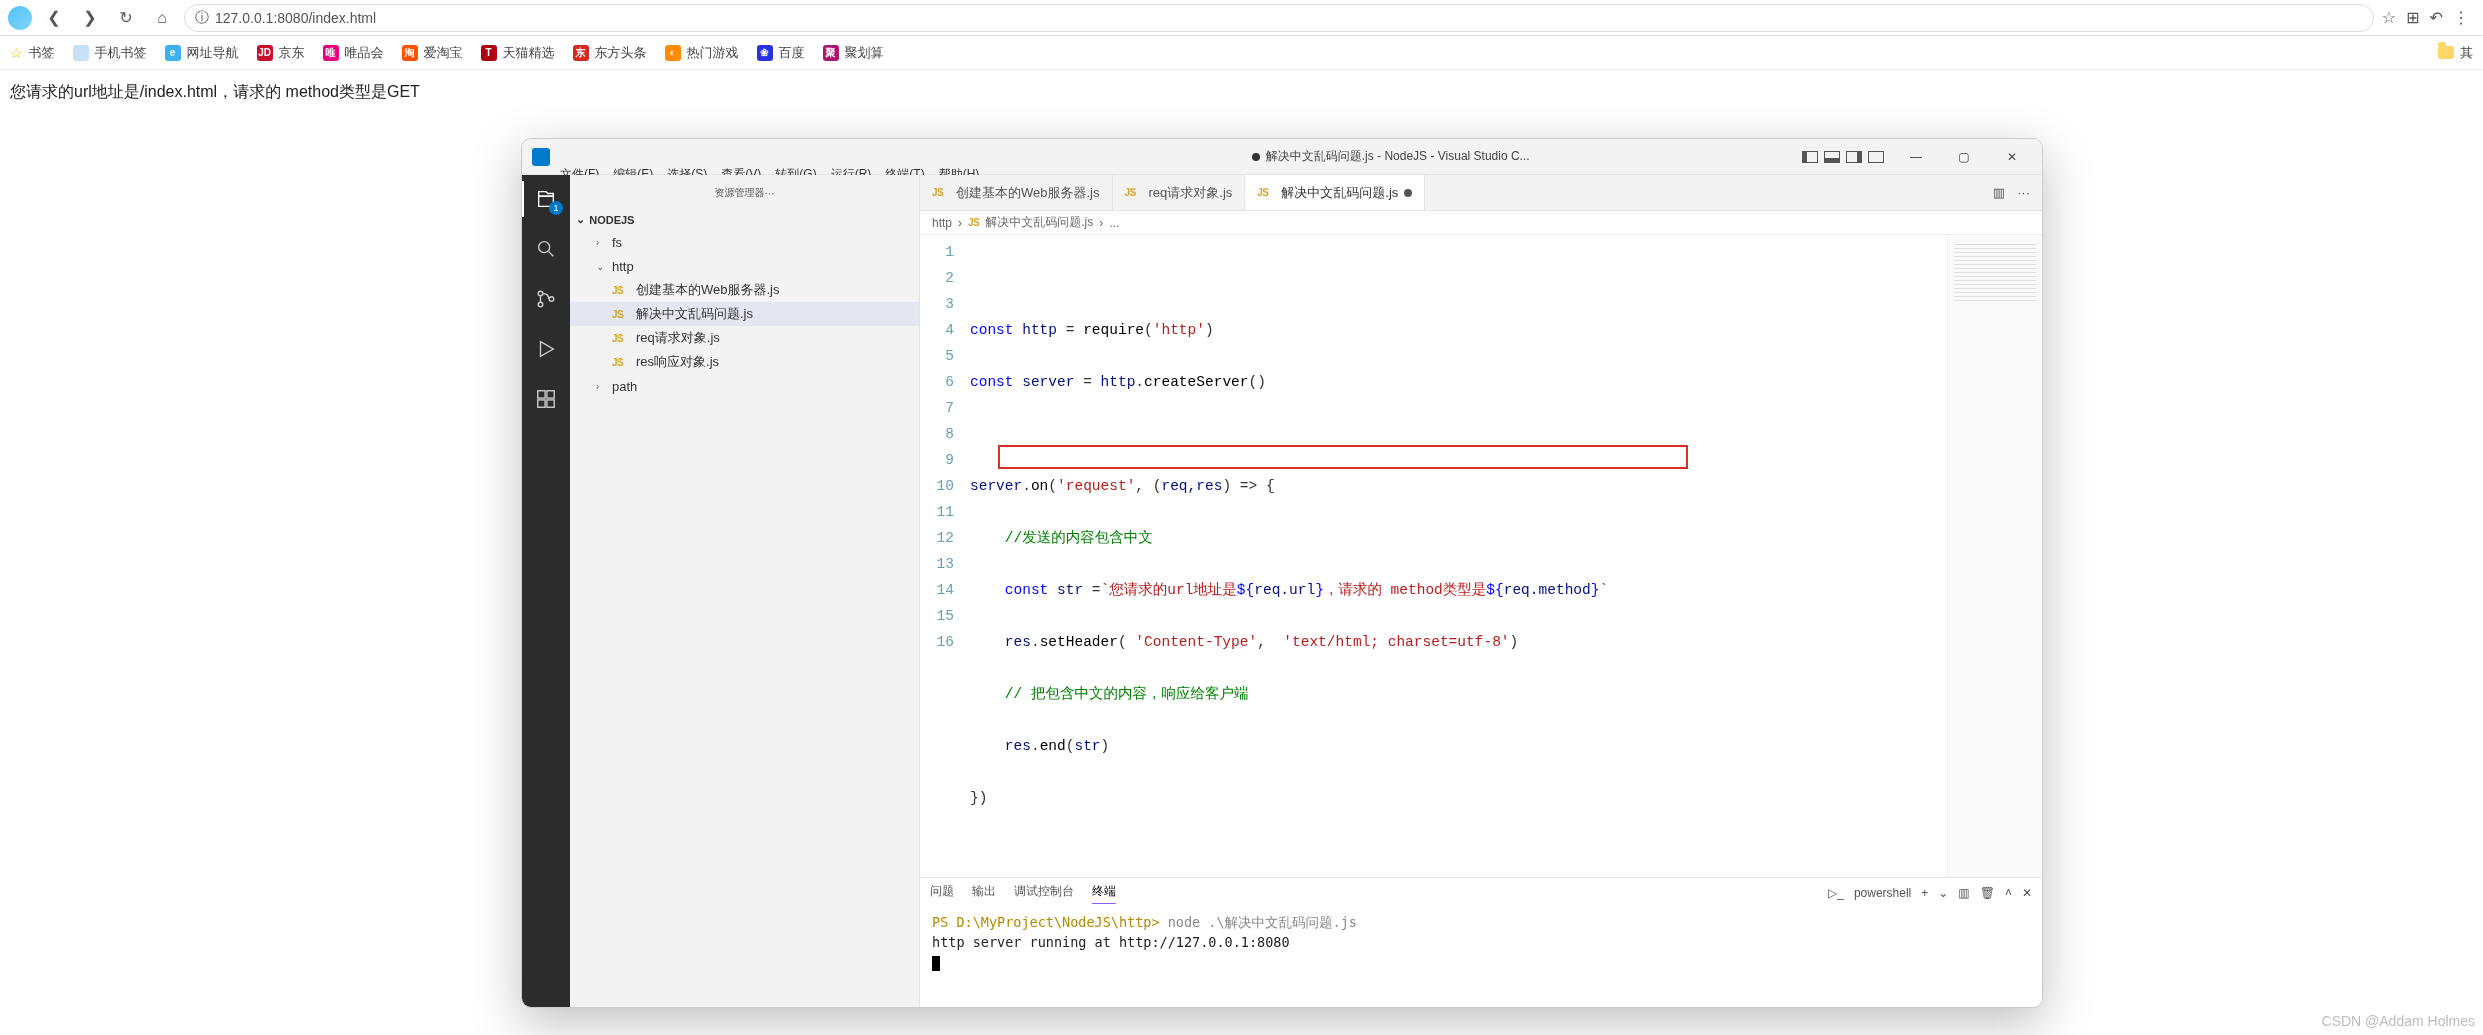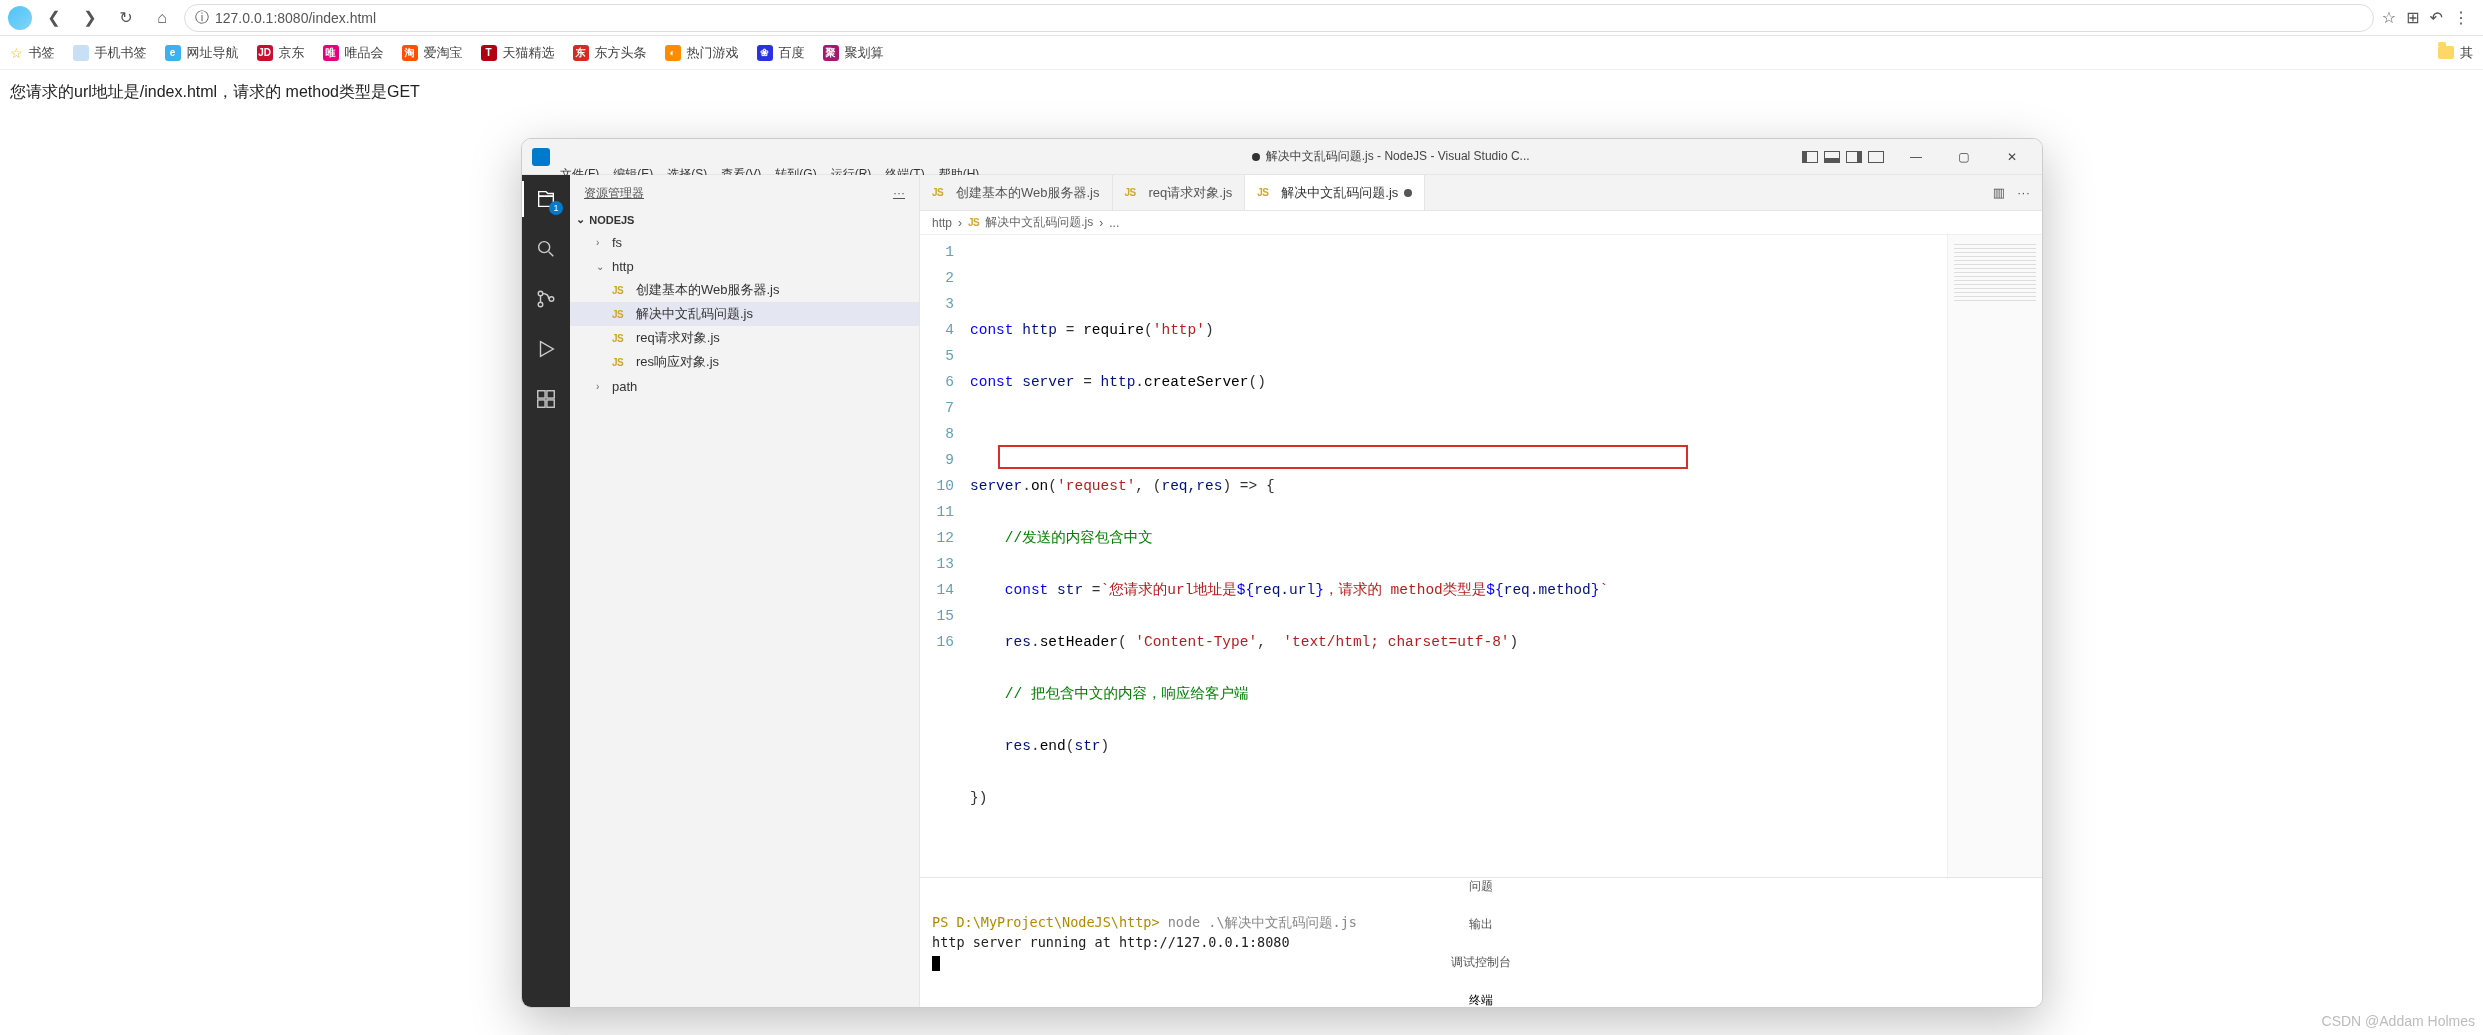--- a/index.html
+++ b/index.html
@@ -38,21 +38,21 @@
 
 .vsc-body { flex: 1; display: flex; min-height: 0; }
 
 .activity-bar { width: 48px; background: #2c2c2c; display: flex; flex-direction: column; align-items: center; padding-top: 10px; gap: 22px; color: #ccc; font-size: 20px; }
 .activity-bar .ab-item { width: 28px; height: 28px; display: flex; align-items: center; justify-content: center; cursor: pointer; position: relative; }
 .activity-bar .ab-item.active { color: #fff; }
 .activity-bar .ab-item.active::before { content:''; position: absolute; left:-10px; top:-4px; width:2px; height:36px; background:#fff; }
 .ab-badge { position: absolute; bottom: -2px; right: -3px; background: #007acc; color: #fff; border-radius: 8px; min-width: 14px; height: 14px; font-size: 9px; display: flex; align-items: center; justify-content: center; padding: 0 3px; }
 
 .sidebar { width: 350px; background: #f3f3f3; border-right: 1px solid #e5e5e5; display: flex; flex-direction: column; }
-.sidebar-head { height: 36px; display: flex; align-items: center; justify-content: space-between; padding: 0 14px; font-size: 12px; color: #555; text-decoration: underline; }
+.sidebar-head { height: 36px; display: flex; align-items: center; justify-content: center; padding: 0 14px; font-size: 10px; color: #555; }
 .sidebar-title { text-transform: none; }
 .sidebar-more { cursor: pointer; }
 .sidebar-section-head { display: flex; align-items: center; padding: 2px 6px; font-size: 11px; font-weight: 700; color: #333; gap: 4px; }
 .file-tree { padding: 2px 0; font-size: 13px; }
 .tree-row { display: flex; align-items: center; height: 24px; gap: 6px; cursor: pointer; padding-left: 10px; }
 .tree-row.indent1 { padding-left: 26px; }
 .tree-row.indent2 { padding-left: 42px; }
 .tree-row.selected { background: #e4e6f1; }
 .tree-chevron { width: 10px; color: #666; font-size: 10px; }
 .js-icon { color: #d1a62e; font-size: 10px; font-weight: 700; width: 18px; letter-spacing: -0.5px; }
@@ -76,23 +76,23 @@
 
 .tok-kw { color: #0000ff; }
 .tok-var { color: #001080; }
 .tok-fn { color: #000000; }
 .tok-str { color: #b91c1c; }
 .tok-cm { color: #008000; }
 
 .highlight-box { position: absolute; border: 2px solid #d93025; pointer-events: none; }
 
 .panel { height: 130px; border-top: 1px solid #e5e5e5; display: flex; flex-direction: column; background: #fff; }
-.panel-tabs { display: flex; align-items: center; height: 30px; padding: 0 10px; gap: 18px; font-size: 12px; color: #555; flex-direction: column; }
+.panel-tabs { display: flex; align-items: center; height: 30px; padding: 0 10px; gap: 18px; font-size: 12px; color: #555; }
 .panel-tab { cursor: pointer; padding-bottom: 3px; }
-.panel-tab.active { color: #000; border-bottom: 3px solid #8b5cf6; }
+.panel-tab.active { color: #000; border-bottom: 1px solid #8b5cf6; }
 .panel-right { margin-left: auto; display: flex; gap: 10px; align-items: center; color: #555; font-size: 12px; }
 .terminal { flex: 1; font-family: Consolas, monospace; font-size: 13.5px; padding: 4px 12px; white-space: pre; line-height: 20px; color: #222; }
 .term-yellow { color: #b18a00; }
 .term-cmd { color: #888; }
 .cursor-block { display: inline-block; width: 8px; height: 15px; background: #000; vertical-align: middle; }
 
 .watermark { position: absolute; right: 8px; bottom: 6px; color: #bcbcbc; font-size: 14px; }
 </style>
 </head>
 <body>

